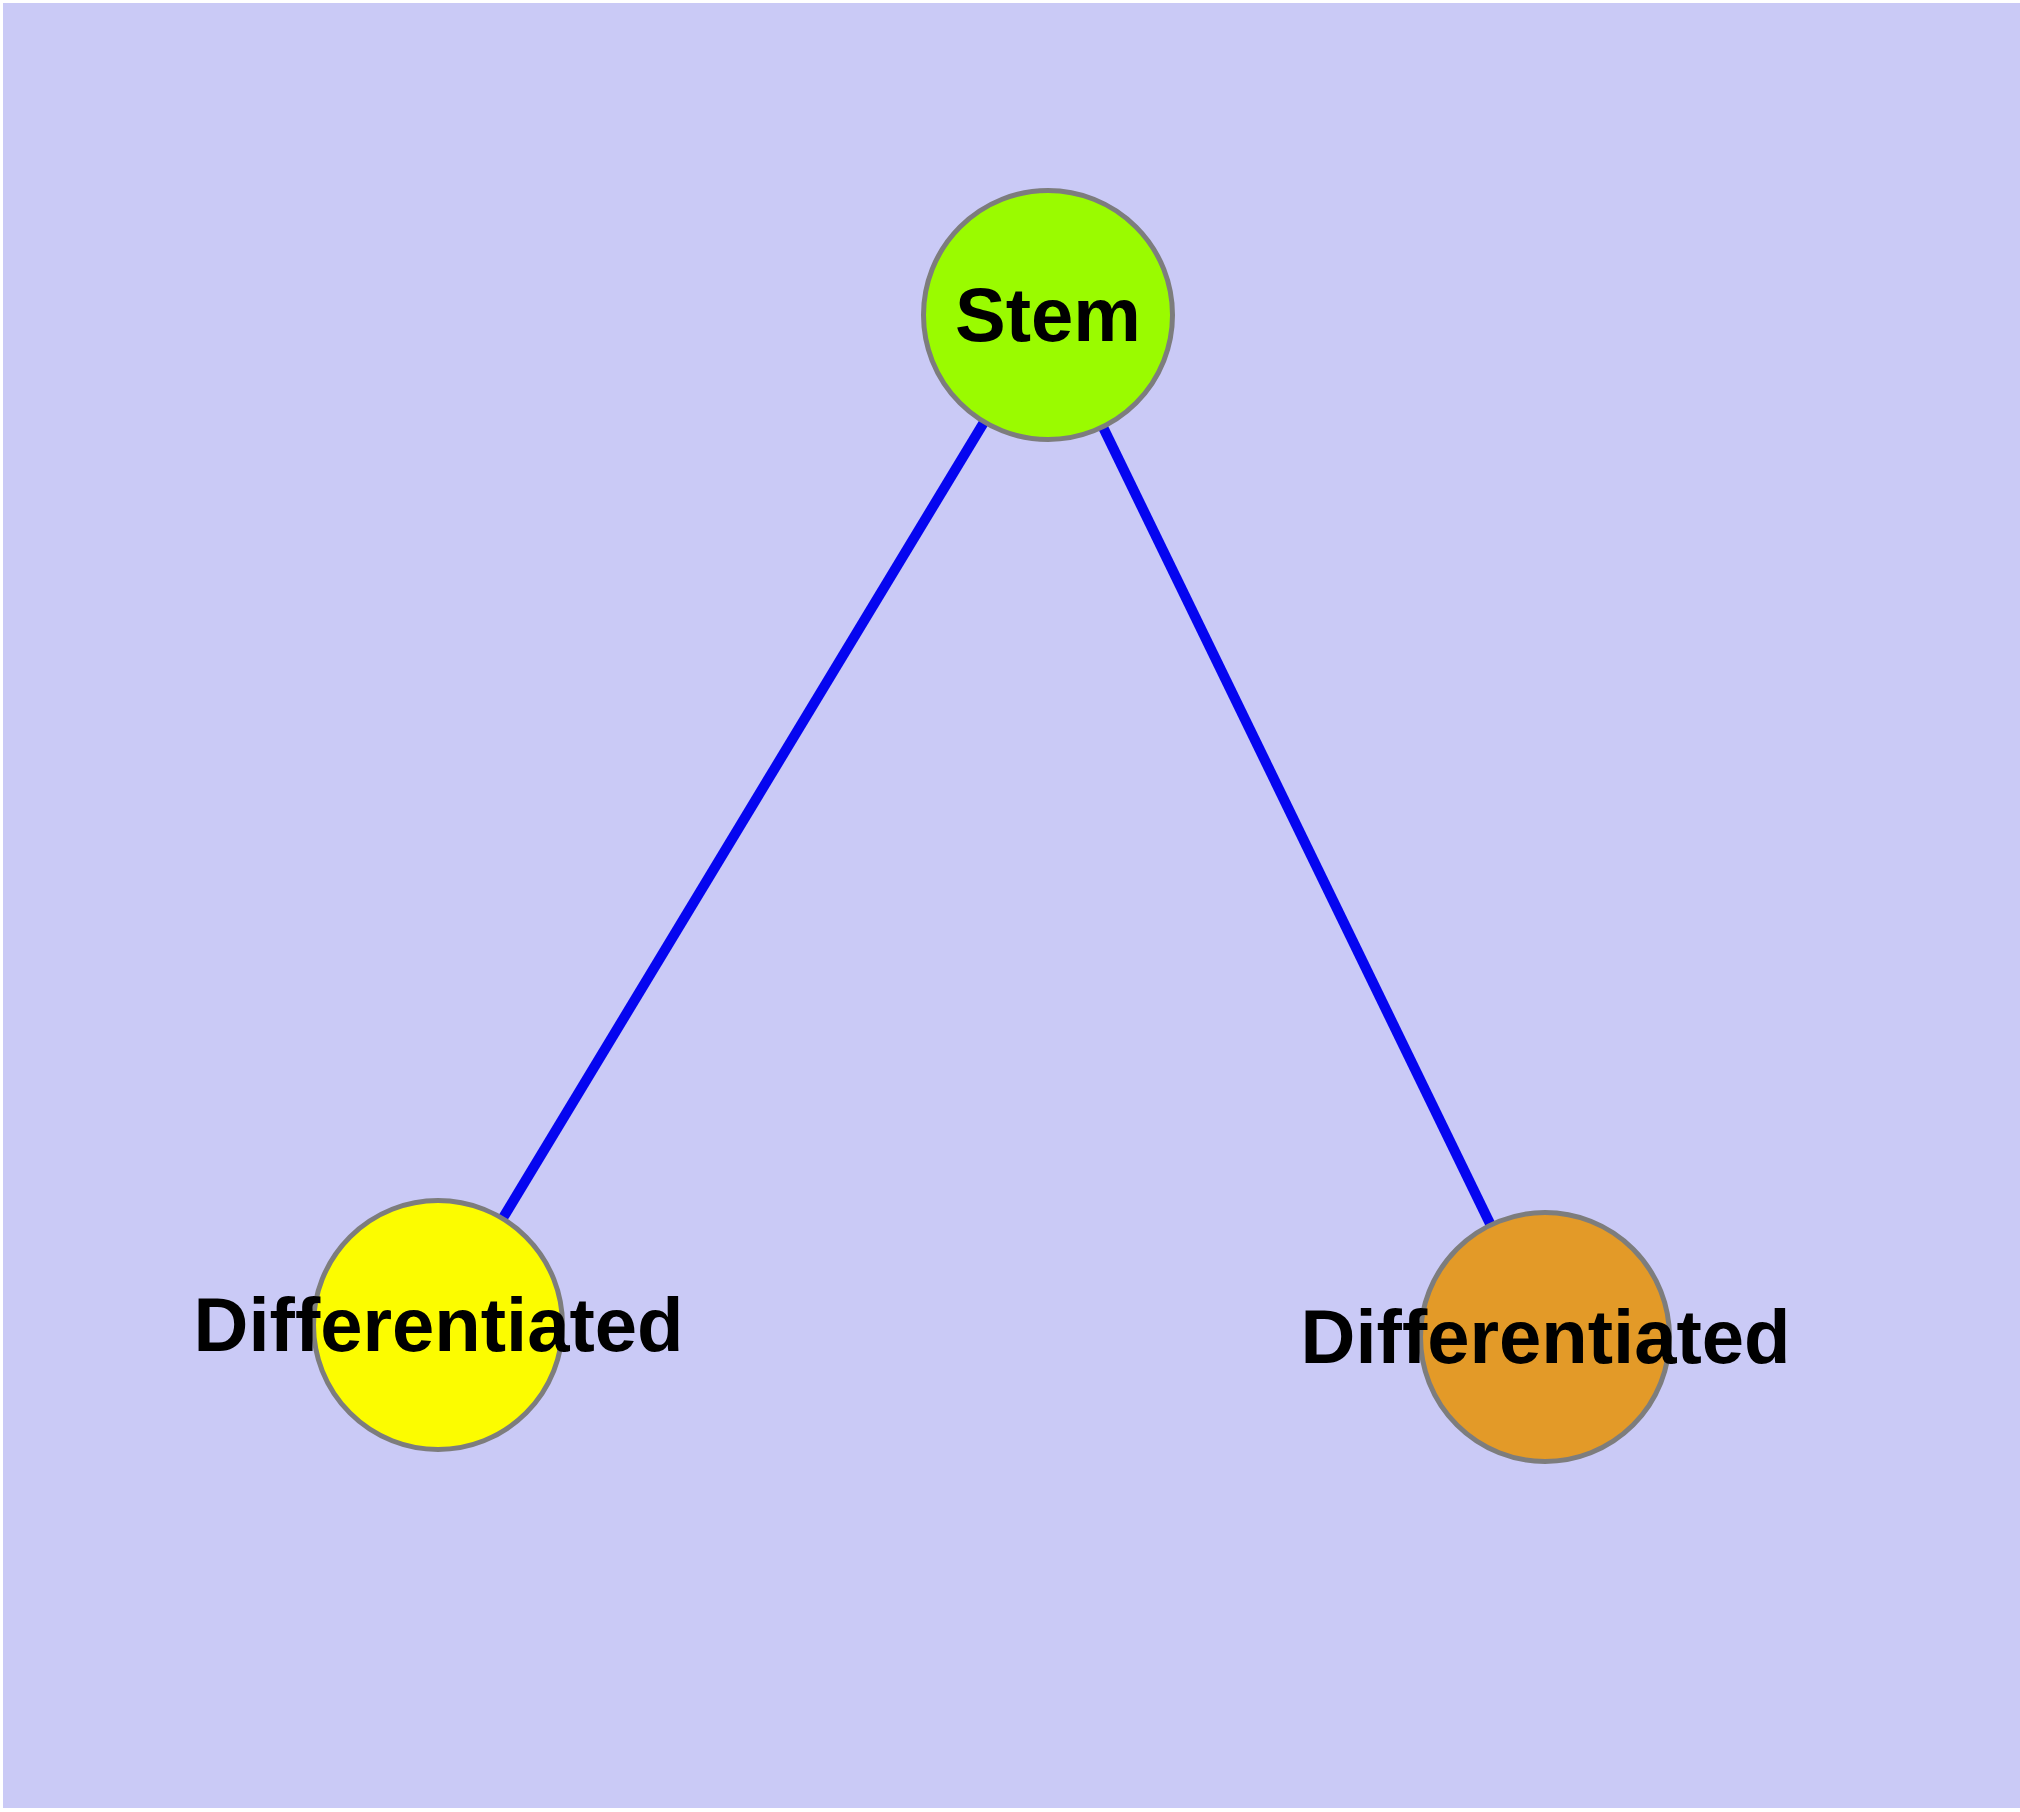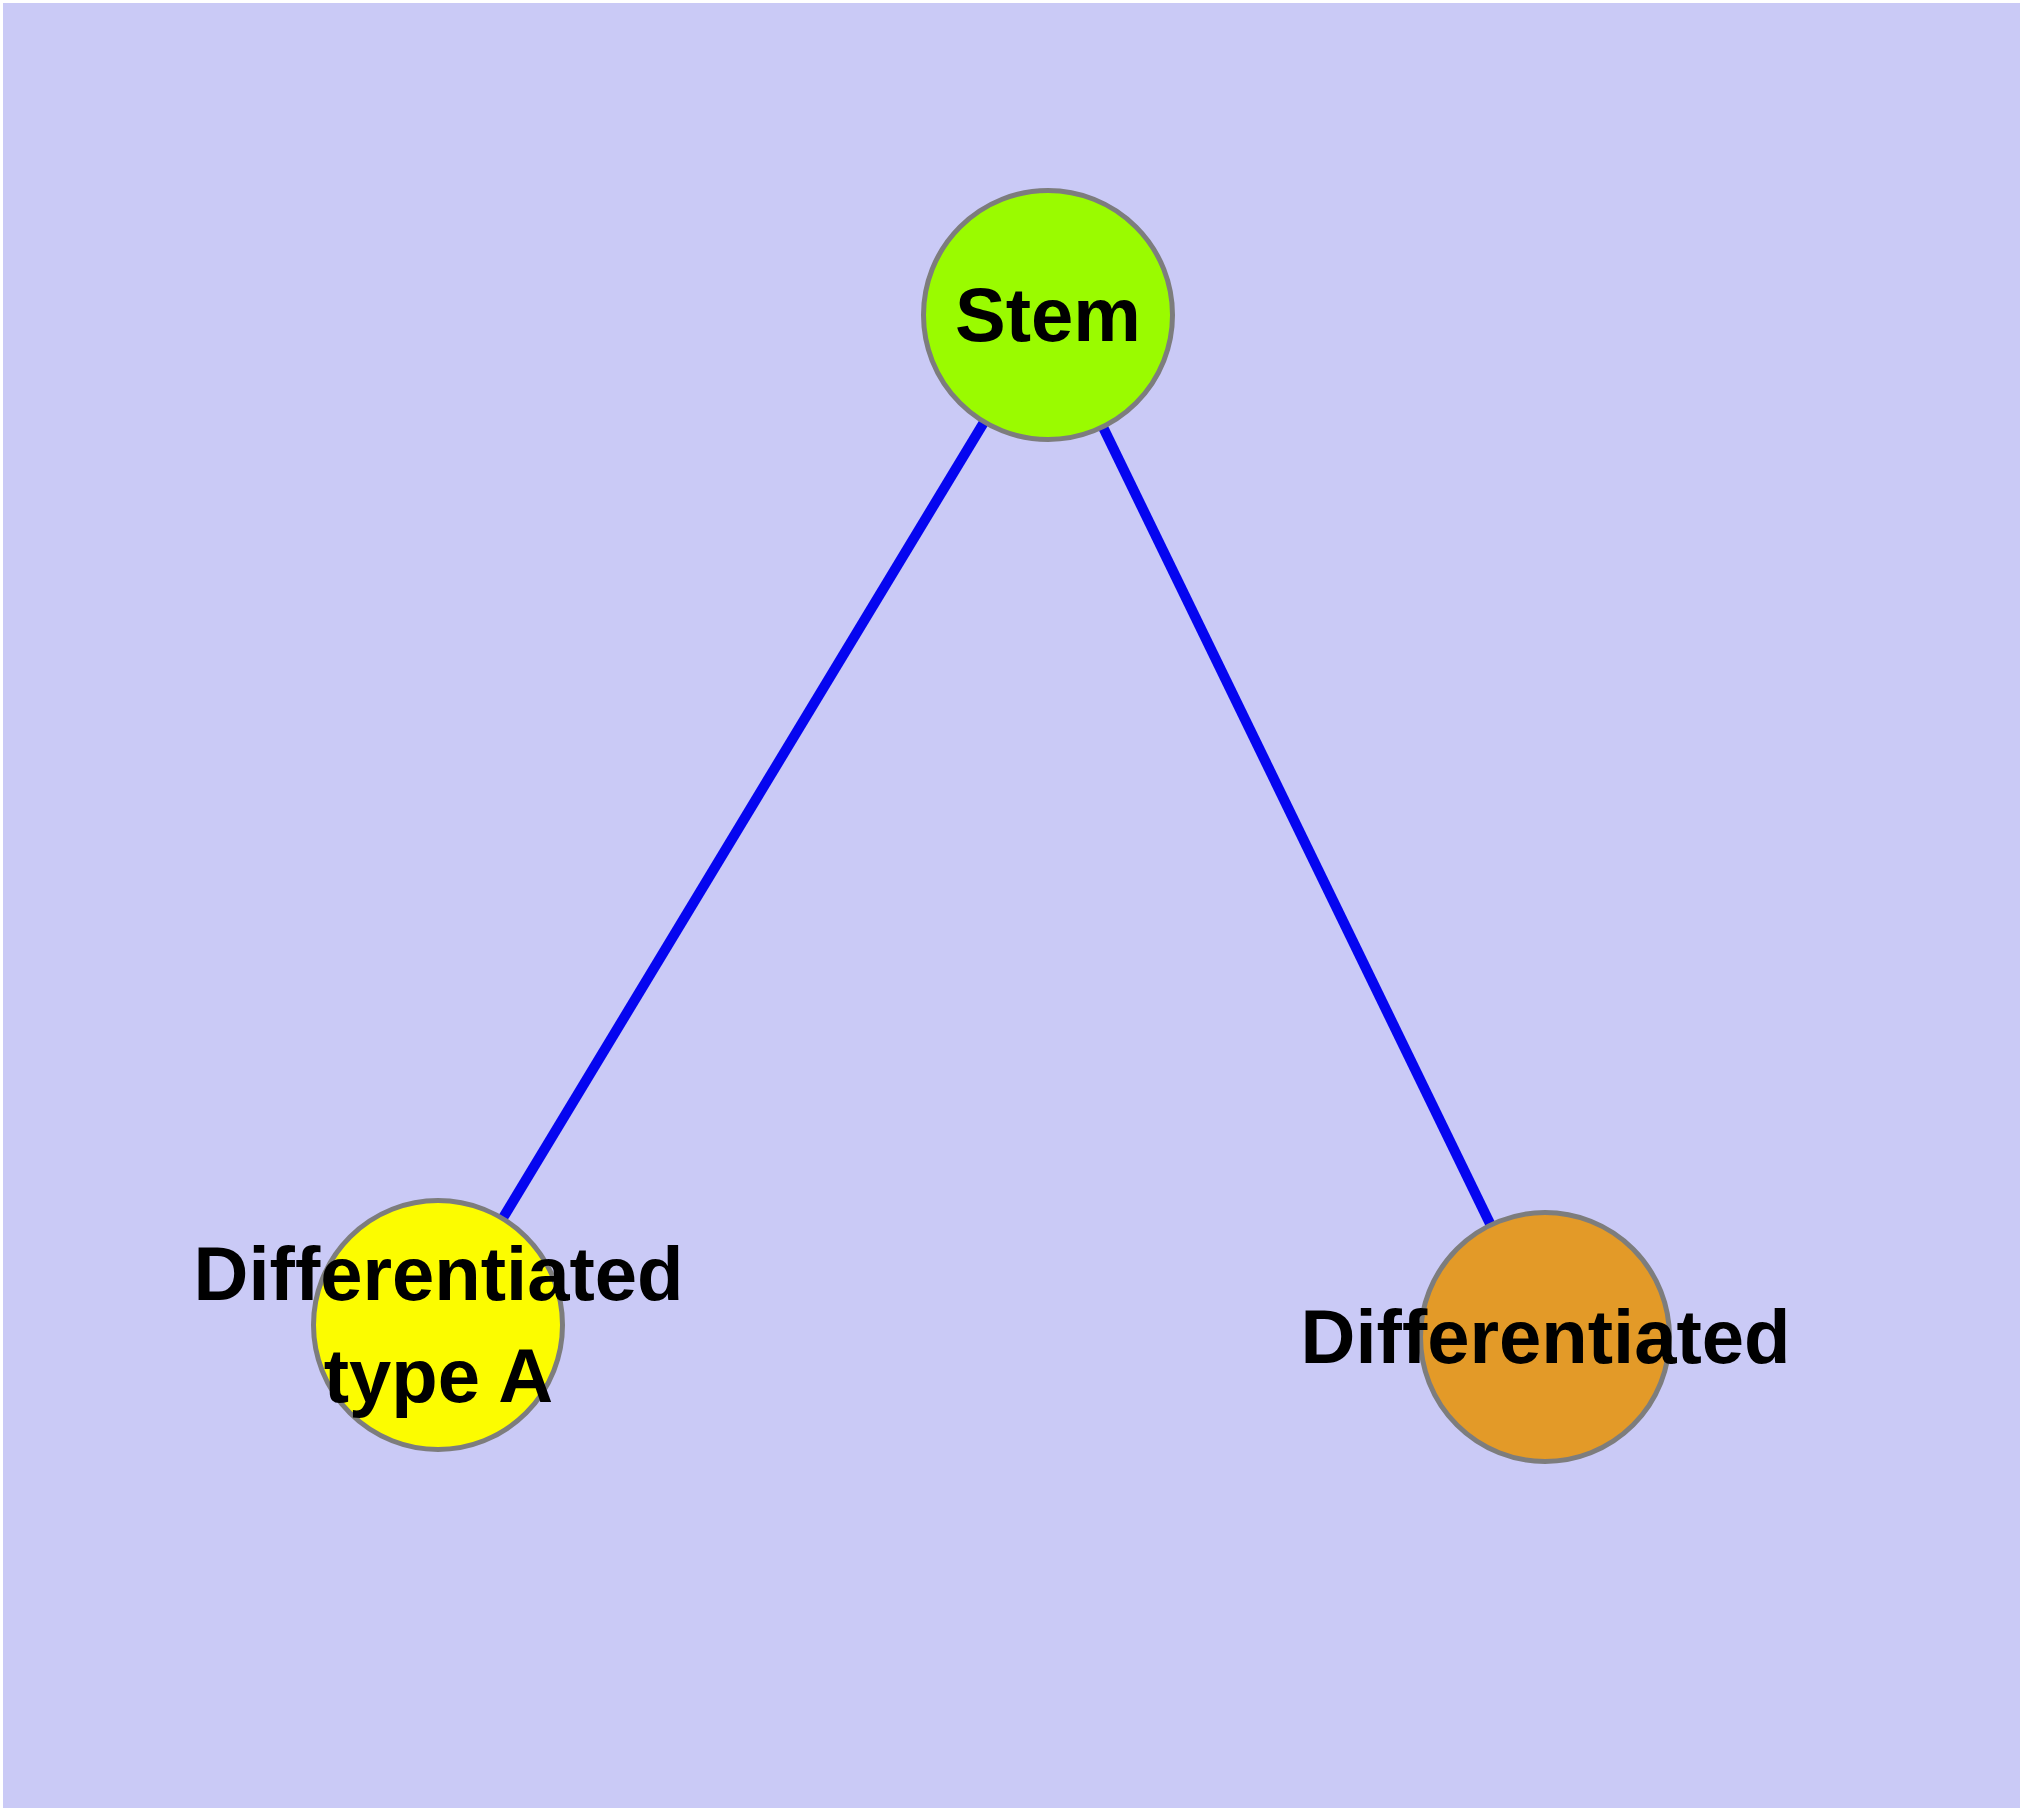--- a/index.html
+++ b/index.html
@@ -79,21 +79,20 @@
   </svg>
 
   <div id="node-stem" class="node" style="background-color: rgb(154, 251, 0); border-color: rgb(125, 125, 125);"></div>
   <div id="label-stem" class="node-label">
     <span>Stem</span>
   </div>
 
   <div id="node-a" class="node" style="background-color: rgb(252, 252, 0); border-color: rgb(125, 125, 125);"></div>
   <div id="label-a" class="node-label">
     <span>Differentiated</span>
-    <span>type A</span>
   </div>
 
   <div id="node-b" class="node" style="background-color: rgb(227, 154, 40); border-color: rgb(125, 125, 125);"></div>
   <div id="label-b" class="node-label">
     <span>Differentiated</span>
   </div>
 </div>
 
 
 </body></html>

